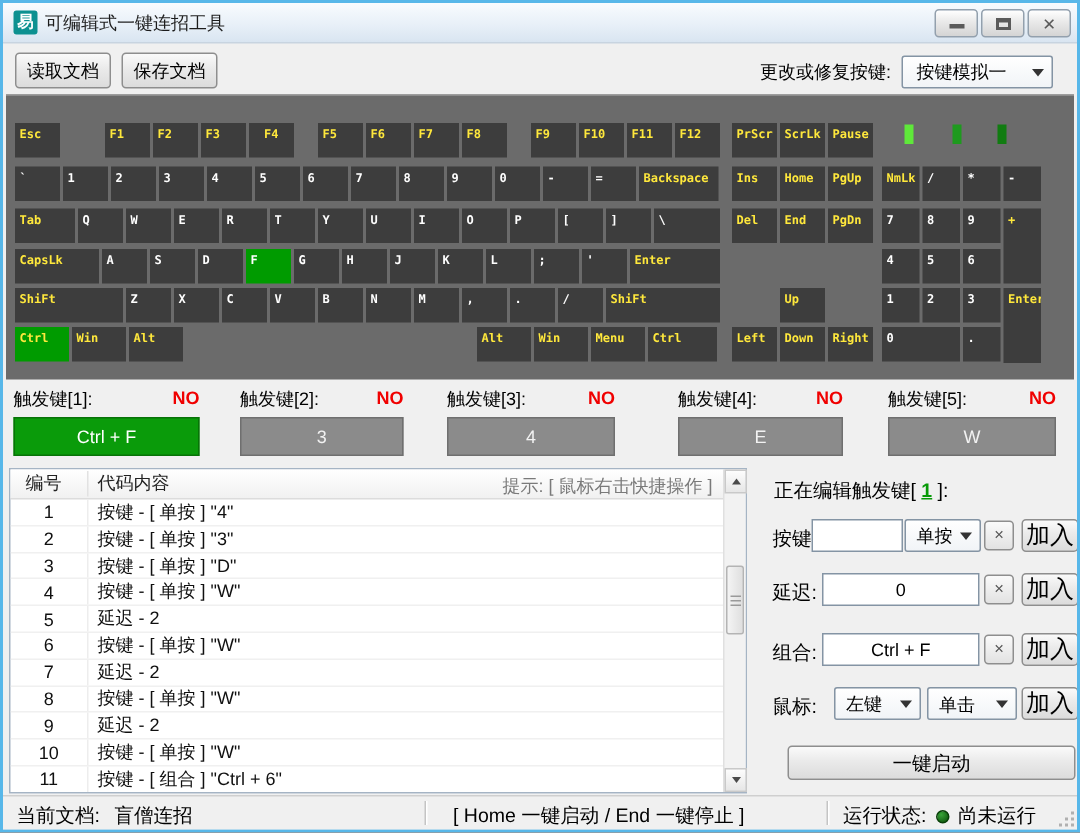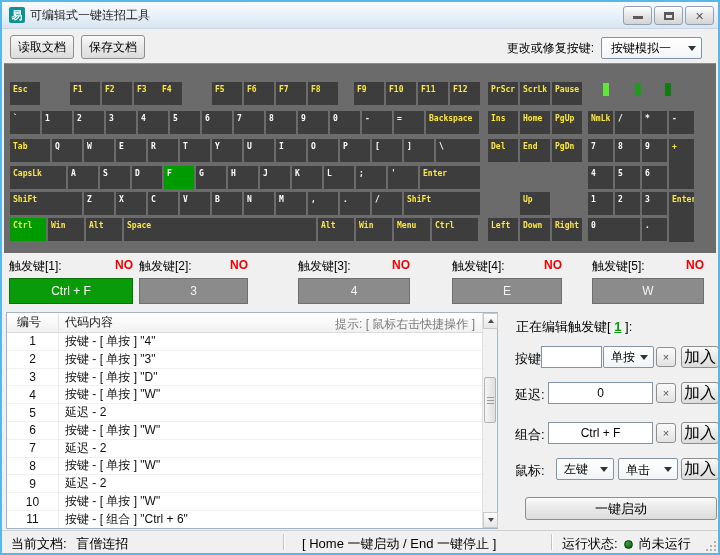--- a/index.html
+++ b/index.html
@@ -129,21 +129,21 @@
       <span>按键模拟一</span>
       <span class="arrow"></span>
     </div>
   </div>
 
   <div class="kb-panel">
       <div class="kb-key" style="left: 6px; top: 18px; width: 30px; height: 23px; color: rgb(255, 232, 60);">Esc</div>
       <div class="kb-key" style="left: 66px; top: 18px; width: 30px; height: 23px; color: rgb(255, 232, 60);">F1</div>
       <div class="kb-key" style="left: 98px; top: 18px; width: 30px; height: 23px; color: rgb(255, 232, 60);">F2</div>
       <div class="kb-key" style="left: 130px; top: 18px; width: 30px; height: 23px; color: rgb(255, 232, 60);">F3</div>
-      <div class="kb-key" style="left: 148px; top: 18px; width: 30px; height: 23px; color: rgb(255, 232, 60); padding-left: 10px;">F4</div>
+      <div class="kb-key" style="left: 162px; top: 18px; width: 30px; height: 23px; color: rgb(255, 232, 60); padding-left: 10px;">F4</div>
       <div class="kb-key" style="left: 208px; top: 18px; width: 30px; height: 23px; color: rgb(255, 232, 60);">F5</div>
       <div class="kb-key" style="left: 240px; top: 18px; width: 30px; height: 23px; color: rgb(255, 232, 60);">F6</div>
       <div class="kb-key" style="left: 272px; top: 18px; width: 30px; height: 23px; color: rgb(255, 232, 60);">F7</div>
       <div class="kb-key" style="left: 304px; top: 18px; width: 30px; height: 23px; color: rgb(255, 232, 60);">F8</div>
       <div class="kb-key" style="left: 350px; top: 18px; width: 30px; height: 23px; color: rgb(255, 232, 60);">F9</div>
       <div class="kb-key" style="left: 382px; top: 18px; width: 30px; height: 23px; color: rgb(255, 232, 60);">F10</div>
       <div class="kb-key" style="left: 414px; top: 18px; width: 30px; height: 23px; color: rgb(255, 232, 60);">F11</div>
       <div class="kb-key" style="left: 446px; top: 18px; width: 30px; height: 23px; color: rgb(255, 232, 60);">F12</div>
       <div class="kb-key" style="left: 484px; top: 18px; width: 30px; height: 23px; color: rgb(255, 232, 60);">PrScr</div>
       <div class="kb-key" style="left: 516px; top: 18px; width: 30px; height: 23px; color: rgb(255, 232, 60);">ScrLk</div>
@@ -219,21 +219,20 @@
       <div class="kb-key" style="left: 368px; top: 128px; width: 30px; height: 23px; color: rgb(255, 255, 255);">/</div>
       <div class="kb-key" style="left: 400px; top: 128px; width: 76px; height: 23px; color: rgb(255, 232, 60);">ShiFt</div>
       <div class="kb-key" style="left: 516px; top: 128px; width: 30px; height: 23px; color: rgb(255, 232, 60);">Up</div>
       <div class="kb-key" style="left: 584px; top: 128px; width: 25px; height: 23px; color: rgb(255, 255, 255);">1</div>
       <div class="kb-key" style="left: 611px; top: 128px; width: 25px; height: 23px; color: rgb(255, 255, 255);">2</div>
       <div class="kb-key" style="left: 638px; top: 128px; width: 25px; height: 23px; color: rgb(255, 255, 255);">3</div>
       <div class="kb-key" style="left: 665px; top: 128px; width: 25px; height: 50px; color: rgb(255, 232, 60);">Enter</div>
       <div class="kb-key kb-green" style="left: 6px; top: 154px; width: 36px; height: 23px; color: rgb(255, 232, 60);">Ctrl</div>
       <div class="kb-key" style="left: 44px; top: 154px; width: 36px; height: 23px; color: rgb(255, 232, 60);">Win</div>
       <div class="kb-key" style="left: 82px; top: 154px; width: 36px; height: 23px; color: rgb(255, 232, 60);">Alt</div>
-      <div class="kb-key" style="left: 120px; top: 154px; width: 192px; height: 23px; color: rgb(255, 232, 60);">Space</div>
       <div class="kb-key" style="left: 314px; top: 154px; width: 36px; height: 23px; color: rgb(255, 232, 60);">Alt</div>
       <div class="kb-key" style="left: 352px; top: 154px; width: 36px; height: 23px; color: rgb(255, 232, 60);">Win</div>
       <div class="kb-key" style="left: 390px; top: 154px; width: 36px; height: 23px; color: rgb(255, 232, 60);">Menu</div>
       <div class="kb-key" style="left: 428px; top: 154px; width: 46px; height: 23px; color: rgb(255, 232, 60);">Ctrl</div>
       <div class="kb-key" style="left: 484px; top: 154px; width: 30px; height: 23px; color: rgb(255, 232, 60);">Left</div>
       <div class="kb-key" style="left: 516px; top: 154px; width: 30px; height: 23px; color: rgb(255, 232, 60);">Down</div>
       <div class="kb-key" style="left: 548px; top: 154px; width: 30px; height: 23px; color: rgb(255, 232, 60);">Right</div>
       <div class="kb-key" style="left: 584px; top: 154px; width: 52px; height: 23px; color: rgb(255, 255, 255);">0</div>
       <div class="kb-key" style="left: 638px; top: 154px; width: 25px; height: 23px; color: rgb(255, 255, 255);">.</div>
       <div class="kb-led" style="left: 599px; background: rgb(95, 232, 58);"></div>
@@ -242,21 +241,21 @@
     </div>
 
   <div class="trigger-zone">
       <div class="trig-col" style="left: 7px; width: 124px;">
         <div class="trig-head">
           <span>触发键[1]:</span>
           <span class="trig-status">NO</span>
         </div>
         <div class="trig-btn trig-green">Ctrl + F</div>
       </div>
-      <div class="trig-col" style="left: 137px; width: 109px; text-align: right;">
+      <div class="trig-col" style="left: 158px; width: 109px; text-align: right;">
         <div class="trig-head">
           <span>触发键[2]:</span>
           <span class="trig-status">NO</span>
         </div>
         <div class="trig-btn trig-gray">3</div>
       </div>
       <div class="trig-col" style="left: 296px; width: 112px;">
         <div class="trig-head">
           <span>触发键[3]:</span>
           <span class="trig-status">NO</span>

